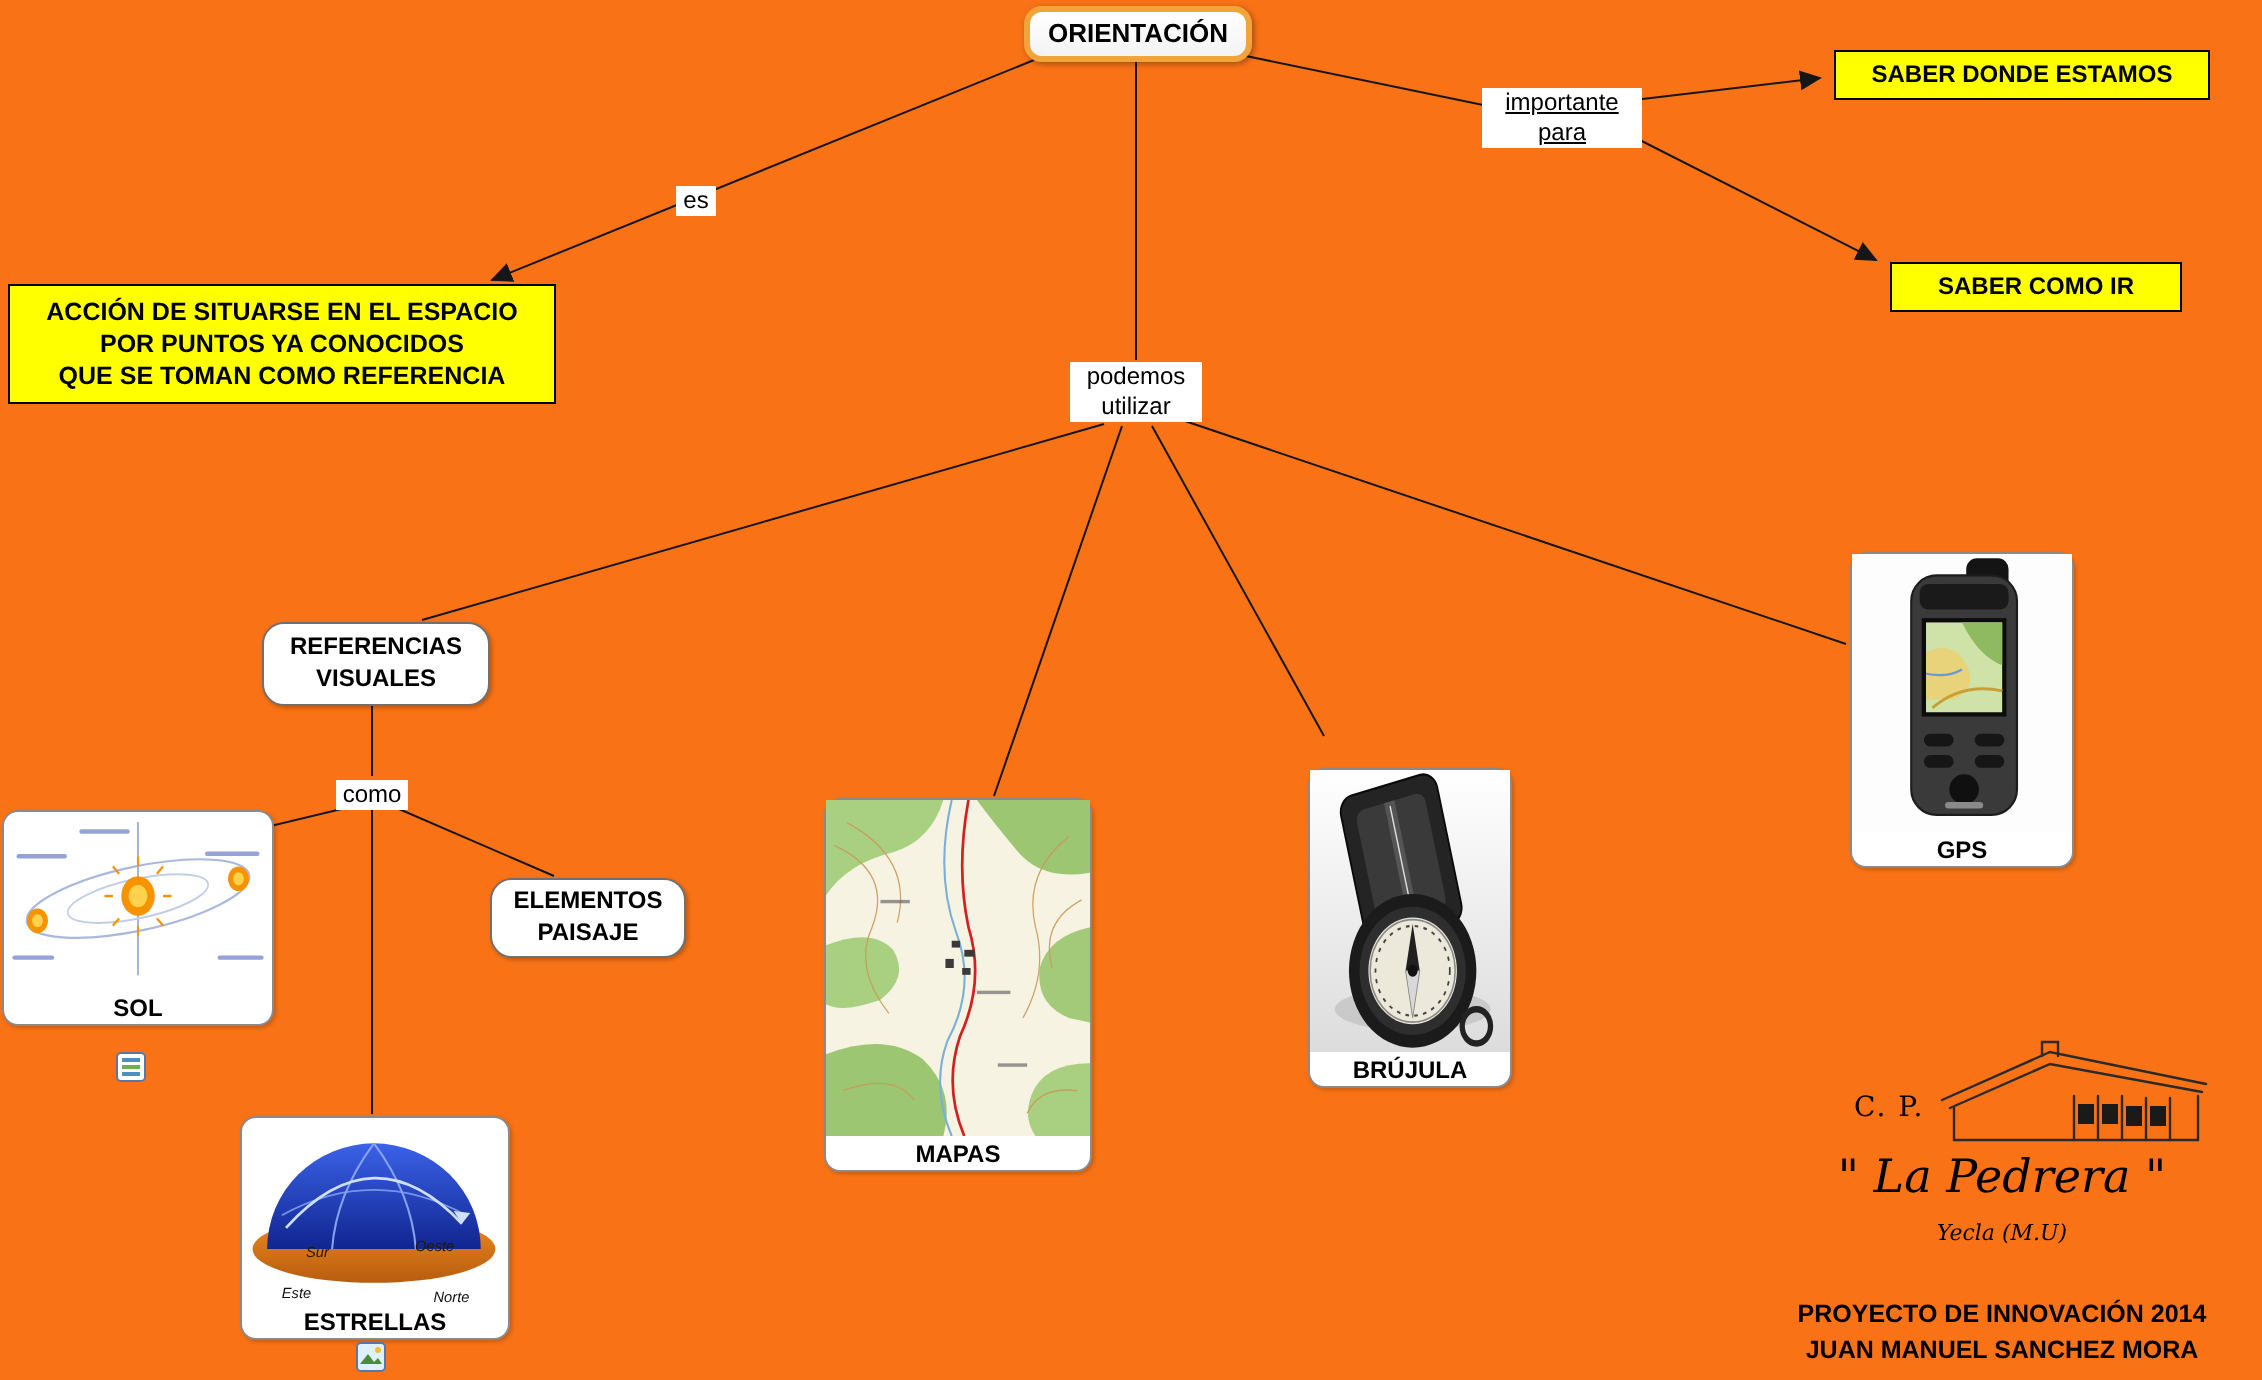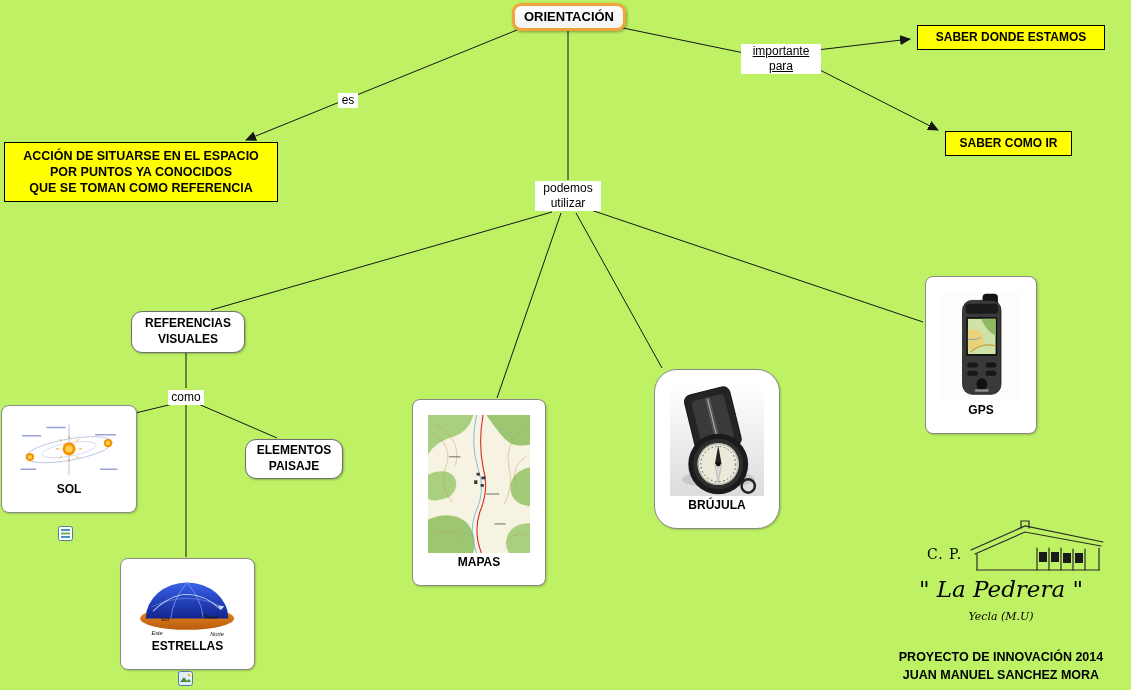--- a/index.html
+++ b/index.html
@@ -1,33 +1,33 @@
 <!DOCTYPE html>
 <html><head>
 <meta charset="utf-8">
 <style>
   * { margin:0; padding:0; box-sizing:border-box; }
   body { font-family:"Liberation Sans", sans-serif; background:#ffffff; color:#000; }
-  .canvas { position:relative; width:1131px; height:690px; background:#bef264; overflow:hidden; }
+  .canvas { position:relative; width:1131px; height:690px; background:#f97316; overflow:hidden; }
   .edges { position:absolute; left:0; top:0; pointer-events:none; }
   .edges line { stroke:#161616; stroke-width:1; }
 
   .node { position:absolute; display:flex; align-items:center; justify-content:center;
           text-align:center; font-weight:bold; font-size:12px; line-height:1.3; z-index:3; }
   .pre { white-space:pre-line; }
   .yellow { background:#ffff00; border:1px solid #000; }
   .root { background:linear-gradient(#ffffff,#f3f3f3); border:3px solid #f0a43a; border-radius:9px;
           font-size:13px; box-shadow:1px 1px 3px rgba(0,0,0,.35); }
   .whitebox { background:#fff; border:1px solid #707070; border-radius:11px;
               box-shadow:1px 1px 2px rgba(0,0,0,.25); }
   .linklabel { position:absolute; font-size:12px; font-weight:normal; text-align:center;
                background:#fff; padding:0 2px; line-height:1.25; z-index:2; }
 
   .card { position:absolute; background:#fff; border:1px solid #8a8a8a; border-radius:8px;
-          display:flex; flex-direction:column; align-items:center; padding:15px;
+          display:flex; flex-direction:column; align-items:center; padding:0;
           box-shadow:1px 1px 2px rgba(0,0,0,.2); z-index:3; }
   .card .img { flex:1; width:100%; overflow:hidden; }
   .card .img svg { width:100%; height:100%; display:block; }
   .card .caption { font-weight:bold; font-size:12px; padding:2px 0 1px; }
 
   .res-icon { position:absolute; width:15px; height:15px; z-index:4; }
   .res-icon svg { width:100%; height:100%; display:block; }
 
   .logo { position:absolute; left:893px; top:514px; width:216px; height:134px; z-index:2; }
   .logo .sketch { position:absolute; left:70px; top:2px; width:146px; height:60px; }
@@ -70,21 +70,21 @@
   <div class="node root" style="left:512px; top:3px; width:114px; height:28px;">ORIENTACIÓN</div>
 
   <div class="linklabel pre" style="left:741px; top:44px; width:80px;text-decoration:underline;">importante
 para</div>
   <div class="linklabel" style="left:338px; top:93px; width:20px;">es</div>
   <div class="linklabel pre" style="left:535px; top:181px; width:66px;">podemos
 utilizar</div>
   <div class="linklabel" style="left:168px; top:390px; width:36px;">como</div>
 
   <div class="node yellow" style="left:917px; top:25px; width:188px; height:25px;">SABER DONDE ESTAMOS</div>
-  <div class="node yellow" style="left:945px; top:131px; width:127px; height:25px;">SABER COMO IR</div>
+  <div class="node yellow" style="left:945px; top:131px; width:146px; height:25px;">SABER COMO IR</div>
   <div class="node yellow pre" style="left:4px; top:142px; width:274px; height:60px; font-size:12.5px;">ACCIÓN DE SITUARSE EN EL ESPACIO
 POR PUNTOS YA CONOCIDOS
 QUE SE TOMAN COMO REFERENCIA</div>
 
   <div class="node whitebox pre" style="left:131px; top:311px; width:114px; height:42px;">REFERENCIAS
 VISUALES</div>
   <div class="node whitebox pre" style="left:245px; top:439px; width:98px; height:40px;">ELEMENTOS
 PAISAJE</div>
 
   <div class="card" style="left:1px; top:405px; width:136px; height:108px;">
@@ -196,21 +196,21 @@
         <g fill="#555" opacity="0.6">
           <rect x="72" y="84" width="16" height="1.5"></rect>
           <rect x="26" y="44" width="14" height="1.5"></rect>
           <rect x="82" y="116" width="14" height="1.5"></rect>
         </g>
       </svg>
     </div>
     <div class="caption">MAPAS</div>
   </div>
 
-  <div class="card" style="left:654px; top:369px; width:126px; height:160px;border-radius:23px;">
+  <div class="card" style="left:654px; top:384px; width:102px; height:160px;">
     <div class="img">
       <svg viewBox="0 0 113 132" preserveAspectRatio="none">
         <defs>
           <linearGradient id="bru-bg" x1="0" y1="0" x2="0" y2="1">
             <stop offset="0" stop-color="#ffffff"></stop>
               <stop offset="1" stop-color="#dcdcdc"></stop>
           </linearGradient>
         </defs>
         <rect width="113" height="132" fill="url(#bru-bg)"></rect>
         <ellipse cx="58" cy="112" rx="44" ry="10" fill="#b2b2b2" opacity="0.5"></ellipse>

